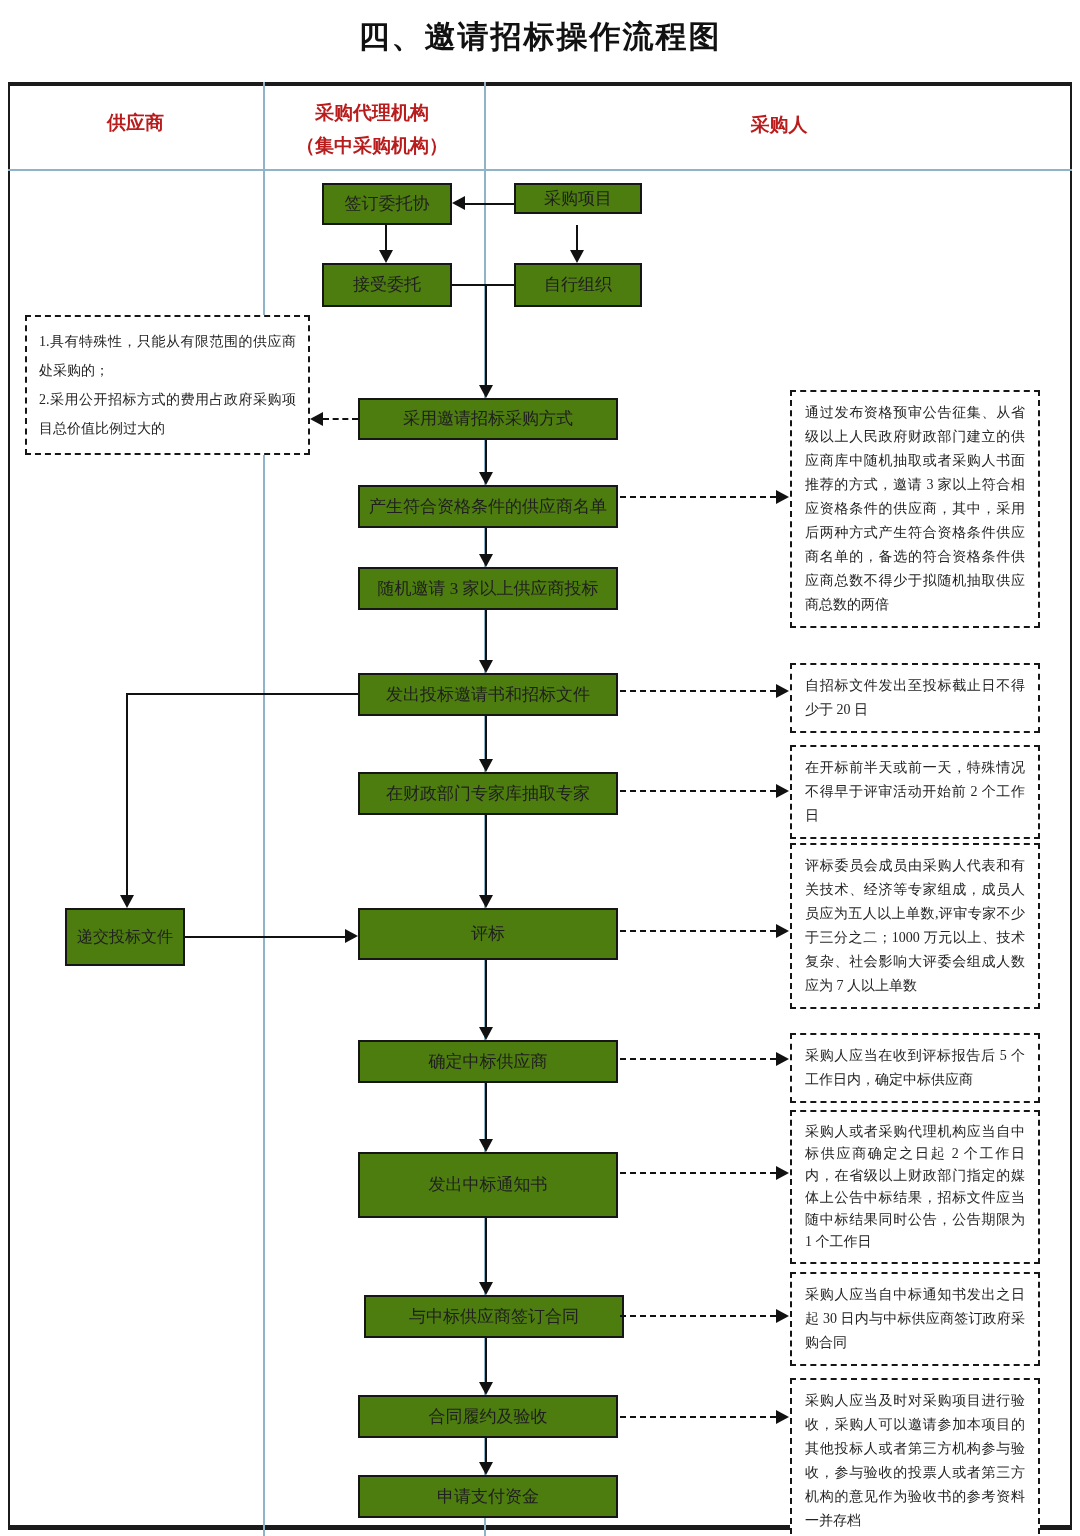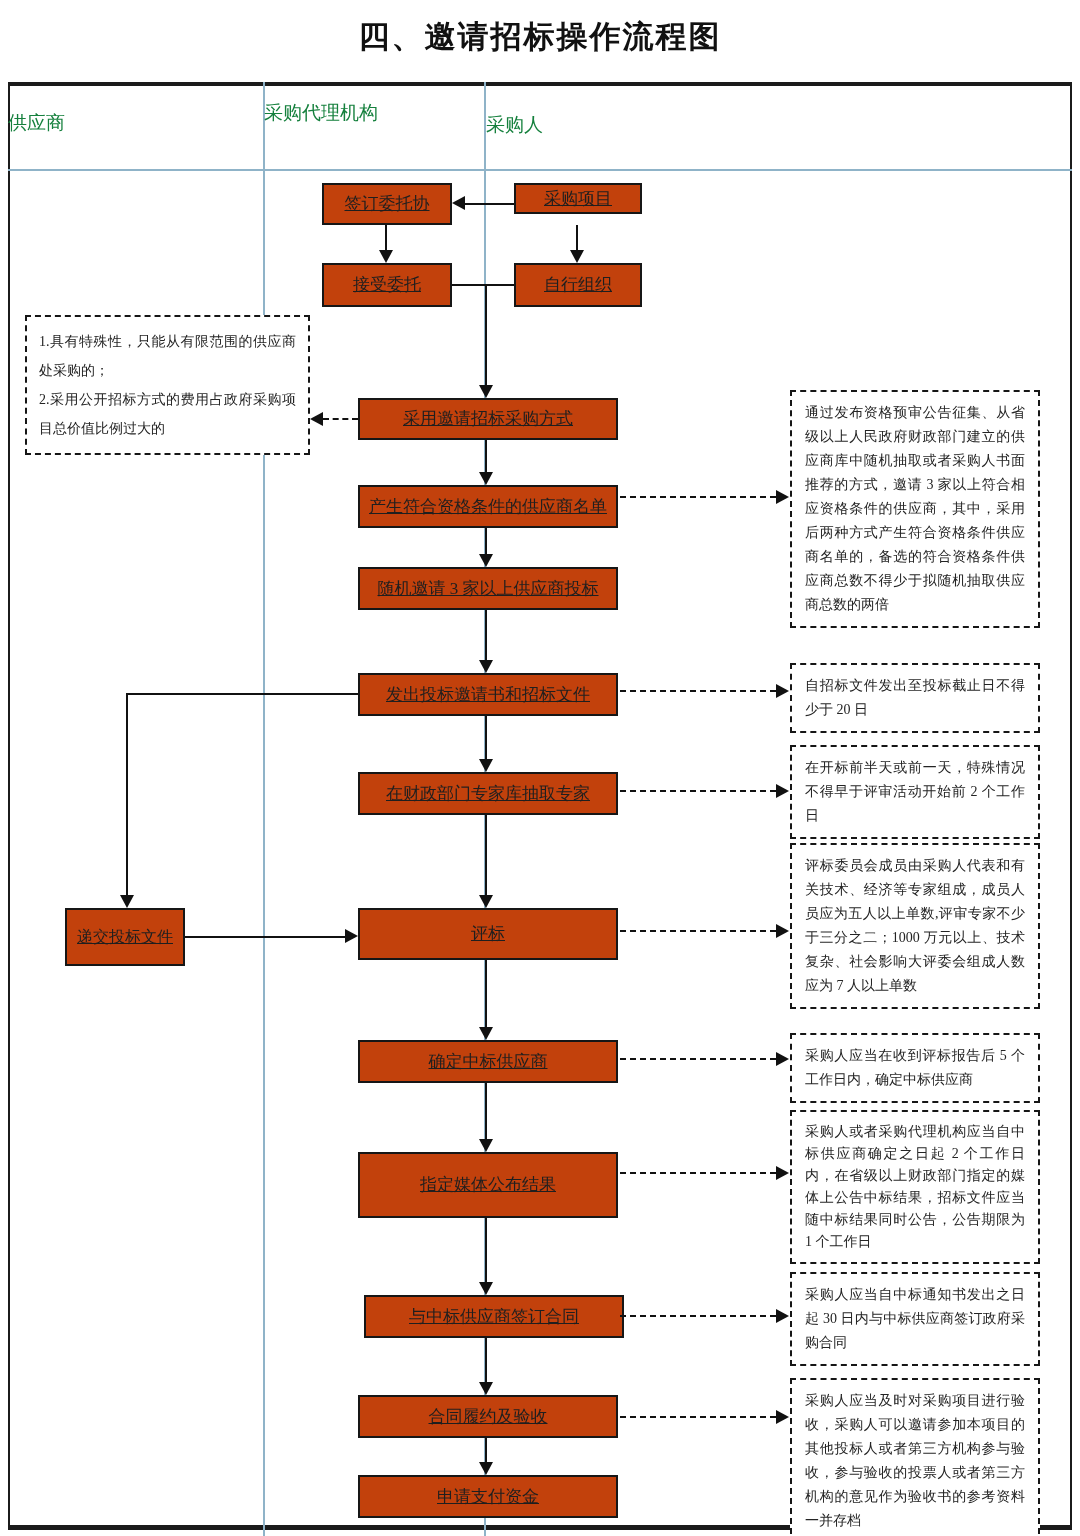--- a/index.html
+++ b/index.html
@@ -11,25 +11,25 @@
     position:absolute;top:16px;left:0;width:100%;text-align:center;
     font-size:31px;font-weight:bold;letter-spacing:2px;color:#111;
   }
   #frame{
     position:absolute;left:8px;top:82px;width:1064px;height:1448px;box-sizing:border-box;
     border-left:2px solid #1b1b1b;border-right:2px solid #1b1b1b;
     border-top:4px solid #1b1b1b;border-bottom:5px solid #1b1b1b;z-index:0;
   }
   .bluev{position:absolute;width:2px;background:var(--divider-blue,#8fb3c8);z-index:0;}
   .blueh{position:absolute;height:2px;background:var(--divider-blue,#8fb3c8);z-index:0;}
-  .coltitle{position:absolute;text-align:left;font-size:19px;z-index:1;color:#15803d;}
+  .coltitle{position:absolute;text-align:center;font-size:19px;z-index:1;color:#b91c1c;font-weight:bold;}
   .node{
-    position:absolute;box-sizing:border-box;background:#c2410c;border:2px solid #161616;
+    position:absolute;box-sizing:border-box;background:#4d7c0f;border:2px solid #161616;
     display:flex;align-items:center;justify-content:center;text-align:center;
-    font-size:17px;line-height:1.25;z-index:2;color:#1f1f1f;text-decoration:underline;
+    font-size:17px;line-height:1.25;z-index:2;color:#1f1f1f;
   }
   .note{
     position:absolute;box-sizing:border-box;background:#fff;border:2px dashed #161616;
     font-size:14px;line-height:24px;padding:9px 13px;text-align:justify;z-index:2;color:#242424;
   }
   .vline{position:absolute;width:2px;background:#111;z-index:3;}
   .hline{position:absolute;height:2px;background:#111;z-index:3;}
   .dash{position:absolute;height:0;border-top:2px dashed #111;z-index:3;}
   .arrd{position:absolute;width:0;height:0;border-left:7px solid transparent;
         border-right:7px solid transparent;border-top:13px solid #111;z-index:3;}
@@ -48,36 +48,37 @@
 
   <div id="frame"></div>
 
   <div class="bluev" style="left:263px;top:82px;height:1454px;"></div>
   <div class="bluev" style="left:484px;top:82px;height:1454px;"></div>
   <div class="blueh" style="left:8px;top:169px;width:1064px;"></div>
 
   <div class="coltitle" style="left:8px;top:110px;width:255px;">供应商</div>
   <div class="coltitle twoline" style="left:264px;top:96px;width:216px;line-height:33px;">
     <span>采购代理机构</span>
+    <span>（集中采购机构）</span>
   </div>
   <div class="coltitle" style="left:486px;top:112px;width:586px;">采购人</div>
 
   <div class="node" style="left:322px;top:183px;width:130px;height:42px;">签订委托协</div>
   <div class="node" style="left:514px;top:183px;width:128px;height:31px;">采购项目</div>
   <div class="node" style="left:322px;top:263px;width:130px;height:44px;">接受委托</div>
   <div class="node" style="left:514px;top:263px;width:128px;height:44px;">自行组织</div>
   <div class="node" style="left:358px;top:398px;width:260px;height:42px;">采用邀请招标采购方式</div>
   <div class="node" style="left:358px;top:485px;width:260px;height:43px;">产生符合资格条件的供应商名单</div>
   <div class="node" style="left:358px;top:567px;width:260px;height:43px;">随机邀请 3 家以上供应商投标</div>
   <div class="node" style="left:358px;top:673px;width:260px;height:43px;">发出投标邀请书和招标文件</div>
   <div class="node" style="left:358px;top:772px;width:260px;height:43px;">在财政部门专家库抽取专家</div>
   <div class="node" style="left:358px;top:908px;width:260px;height:52px;">评标</div>
   <div class="node" style="left:358px;top:1040px;width:260px;height:43px;">确定中标供应商</div>
   <div class="node twoline" style="left:358px;top:1152px;width:260px;height:66px;flex-direction:column;line-height:28px;">
-    <span>指定媒体公布结果</span>
+    <span>发出中标通知书</span>
   </div>
   <div class="node" style="left:358px;top:1295px;width:260px;height:43px;margin-left:6px;">与中标供应商签订合同</div>
   <div class="node" style="left:358px;top:1395px;width:260px;height:43px;">合同履约及验收</div>
   <div class="node" style="left:358px;top:1475px;width:260px;height:43px;">申请支付资金</div>
   <div class="node" style="left:65px;top:908px;width:120px;height:58px;font-size:16px;">递交投标文件</div>
 
   <div class="note" style="left:25px;top:315px;width:285px;min-height:132px;line-height:29px;padding:10px 12px;">
     <span style="display:block;">1.具有特殊性，只能从有限范围的供应商处采购的；</span>
     <span style="display:block;">2.采用公开招标方式的费用占政府采购项目总价值比例过大的</span>
   </div>

